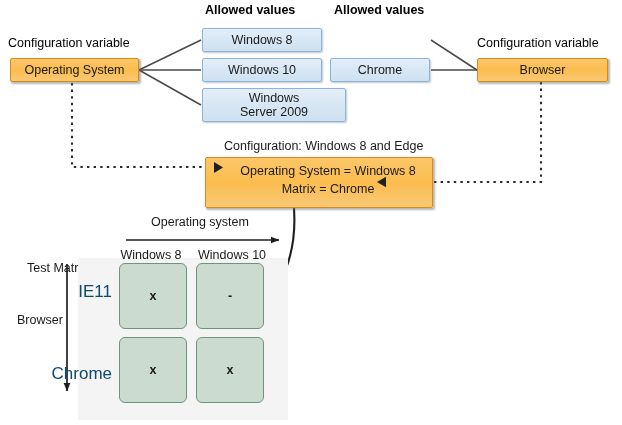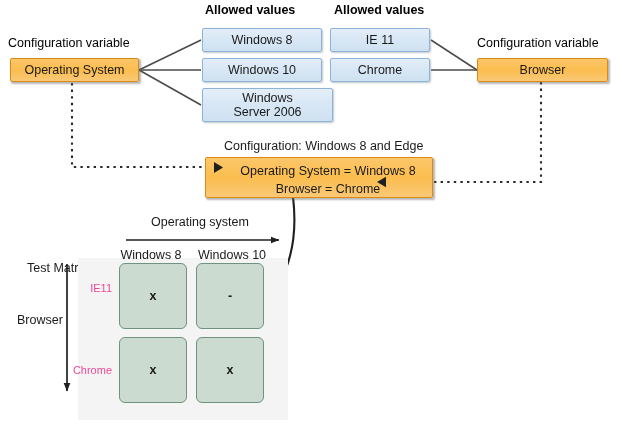--- a/index.html
+++ b/index.html
@@ -94,22 +94,22 @@
   }
   .col-head {
     position: absolute;
     font-size: 12.5px;
     color: #1a1a1a;
     white-space: nowrap;
     text-align: center;
   }
   .row-head {
     position: absolute;
-    font-size: 11px;
-    color: #ec4899;
+    font-size: 17px;
+    color: #0c4a6e;
     white-space: nowrap;
     text-align: right;
   }
   .title-bold {
     position: absolute;
     font-size: 12.5px;
     font-weight: normal;
     color: #1a1a1a;
     white-space: nowrap;
   }
@@ -163,46 +163,43 @@
   </div>
 
   <div class="node blue-box" style="left:202px; top:28px; width:120px; height:24px;">
     <span>Windows 8</span>
   </div>
 
   <div class="node blue-box" style="left:202px; top:58px; width:120px; height:24px;">
     <span>Windows 10</span>
   </div>
 
-  <div class="node blue-box" style="left:202px; top:88px; width:131px; height:34px; flex-direction:column;">
+  <div class="node blue-box" style="left:202px; top:88px; width:144px; height:34px; flex-direction:column;">
     <span>Windows</span>
-    <span>Server 2006</span>
+    <span>Server 2009</span>
   </div>
 
   <div class="caption bold" style="left:334px; top:3px;">Allowed values</div>
 
-  <div class="node blue-box" style="left:330px; top:28px; width:100px; height:24px;">
-    <span>IE 11</span>
-  </div>
 
   <div class="node blue-box" style="left:330px; top:58px; width:100px; height:24px;">
     <span>Chrome</span>
   </div>
 
   <div class="caption" style="left:477px; top:36px;">Configuration variable</div>
 
   <div class="node orange-box" style="left:477px; top:58px; width:131px; height:24px;">
     <span>Browser</span>
   </div>
 
   <div class="title-bold" style="left:224px; top:139px;">Configuration: Windows 8 and Edge</div>
 
-  <div class="config-node orange-box" style="left:205px; top:157px; width:228px; height:41px;">
+  <div class="config-node orange-box" style="left:205px; top:157px; width:228px; height:51px;">
     <span class="config-line">Operating System = Windows 8</span>
-    <span class="config-line">Browser = Chrome</span>
+    <span class="config-line">Matrix = Chrome</span>
   </div>
 
   <svg class="svg-layer" viewBox="0 0 622 425">
     <path d="M214,162 L223,167.5 L214,173 z" fill="#1f1f1f"></path>
     <path d="M377,182 L386,176.8 L386,187.2 z" fill="#1f1f1f"></path>
   </svg>
 
   <div class="title-bold" style="left:27px; top:221px;margin-top:40px;">Test Matrix</div>
 
   <div class="axis-label" style="left:151px; top:215px;">Operating system</div>

